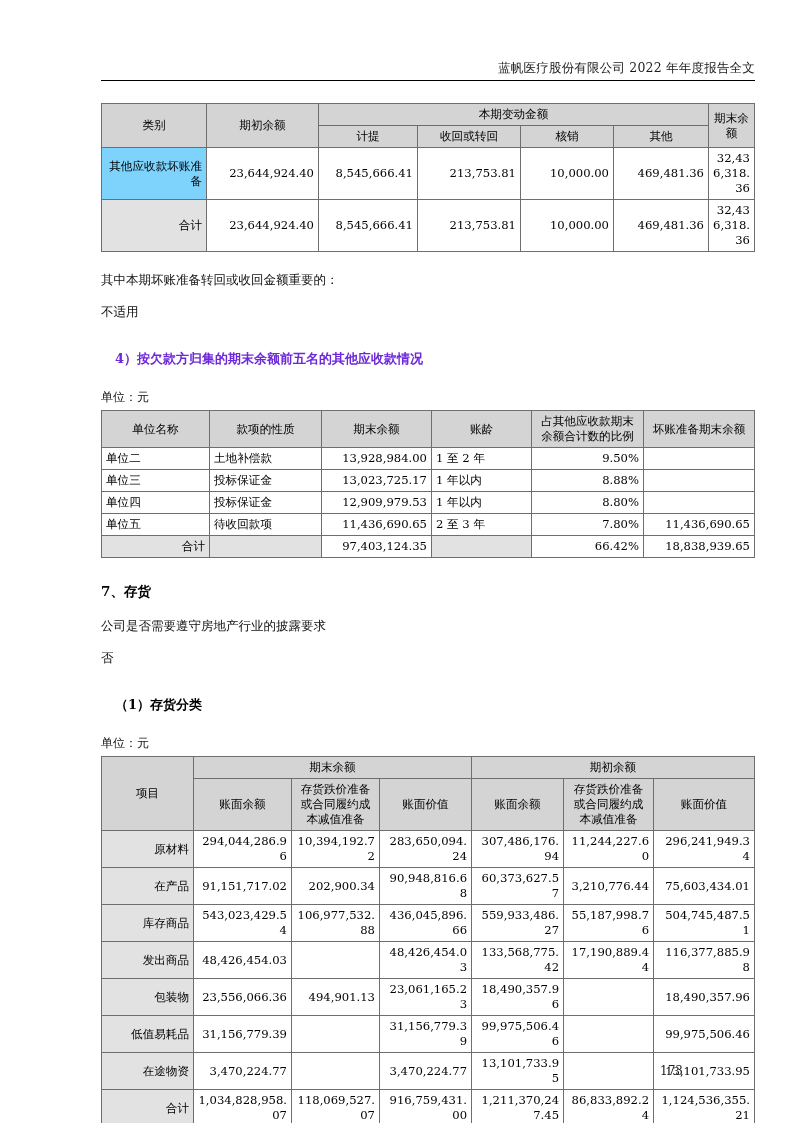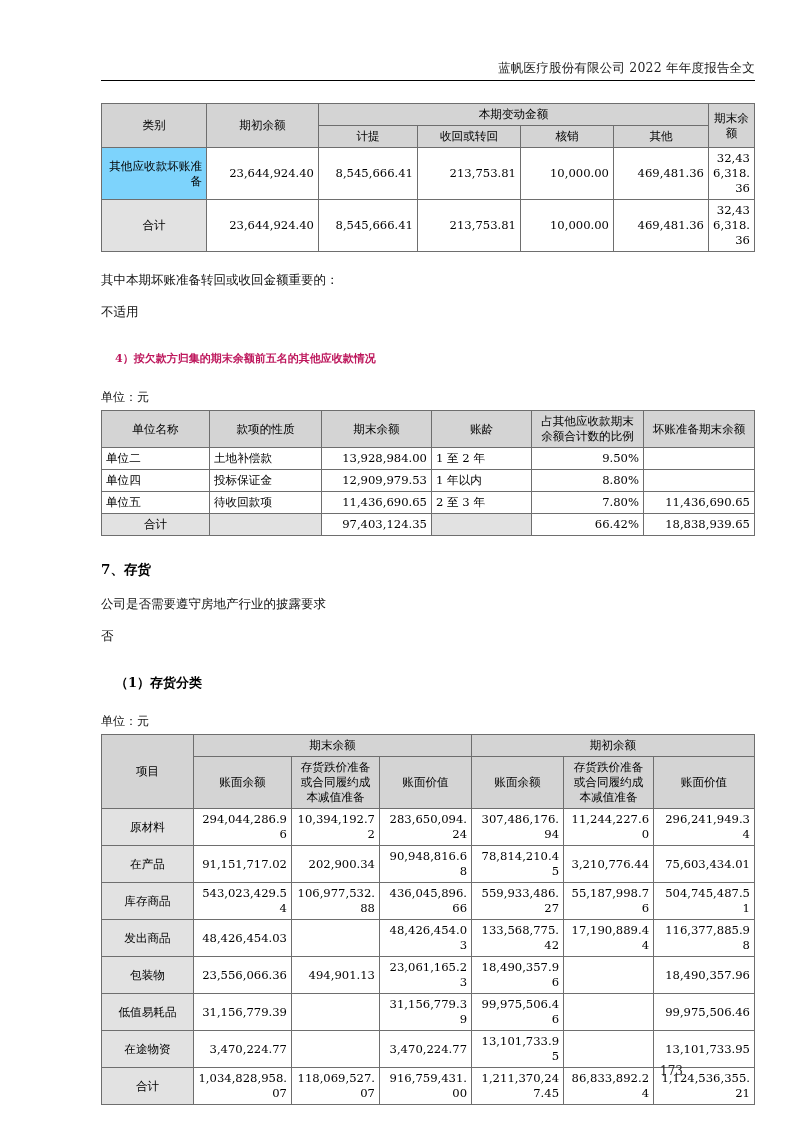--- a/index.html
+++ b/index.html
@@ -49,26 +49,26 @@
     line-height: 20px;
     margin: 0 0 4px 0;
     color: #111;
   }
   .spacer-14 { height: 14px; }
   .spacer-18 { height: 18px; }
   .spacer-22 { height: 22px; }
   .spacer-8  { height: 8px; }
 
   .heading-num {
-    font-size: 11px;
+    font-size: 13px;
     font-weight: bold;
     line-height: 22px;
     margin: 0;
     padding-left: 14px;
-    color: #be185d;
+    color: #6d28d9;
   }
   .heading-sec {
     font-size: 13.5px;
     font-weight: bold;
     line-height: 22px;
     margin: 0;
     color: #000;
   }
   .heading-sub {
     font-size: 13px;
@@ -102,21 +102,21 @@
     line-height: 15px;
     word-wrap: break-word;
   }
   table.fin th {
     background: #d4d4d4;
     font-weight: normal;
     text-align: center;
   }
   td.lbl {
     background: #e2e2e2;
-    text-align: center;
+    text-align: right;
     padding-left: 6px;
   }
   td.lbl-white {
     background: #7dd3fc;
     text-align: right;
     padding-left: 6px;
   }
   td.num {
     text-align: right;
     background: #ffffff;
@@ -235,20 +235,28 @@
       <tbody>
         <tr>
           <td class="txt">单位二</td>
           <td class="txt">土地补偿款</td>
           <td class="num">13,928,984.00</td>
           <td class="txt">1 至 2 年</td>
           <td class="num">9.50%</td>
           <td class="num"></td>
         </tr>
         <tr>
+          <td class="txt">单位三</td>
+          <td class="txt">投标保证金</td>
+          <td class="num">13,023,725.17</td>
+          <td class="txt">1 年以内</td>
+          <td class="num">8.88%</td>
+          <td class="num"></td>
+        </tr>
+        <tr>
           <td class="txt">单位四</td>
           <td class="txt">投标保证金</td>
           <td class="num">12,909,979.53</td>
           <td class="txt">1 年以内</td>
           <td class="num">8.80%</td>
           <td class="num"></td>
         </tr>
         <tr>
           <td class="txt">单位五</td>
           <td class="txt">待收回款项</td>
@@ -319,21 +327,21 @@
           <td class="num">283,650,094.24</td>
           <td class="num">307,486,176.94</td>
           <td class="num">11,244,227.60</td>
           <td class="num">296,241,949.34</td>
         </tr>
         <tr>
           <td class="lbl">在产品</td>
           <td class="num">91,151,717.02</td>
           <td class="num">202,900.34</td>
           <td class="num">90,948,816.68</td>
-          <td class="num">78,814,210.45</td>
+          <td class="num">60,373,627.57</td>
           <td class="num">3,210,776.44</td>
           <td class="num">75,603,434.01</td>
         </tr>
         <tr>
           <td class="lbl">库存商品</td>
           <td class="num">543,023,429.54</td>
           <td class="num">106,977,532.88</td>
           <td class="num">436,045,896.66</td>
           <td class="num">559,933,486.27</td>
           <td class="num">55,187,998.76</td>

